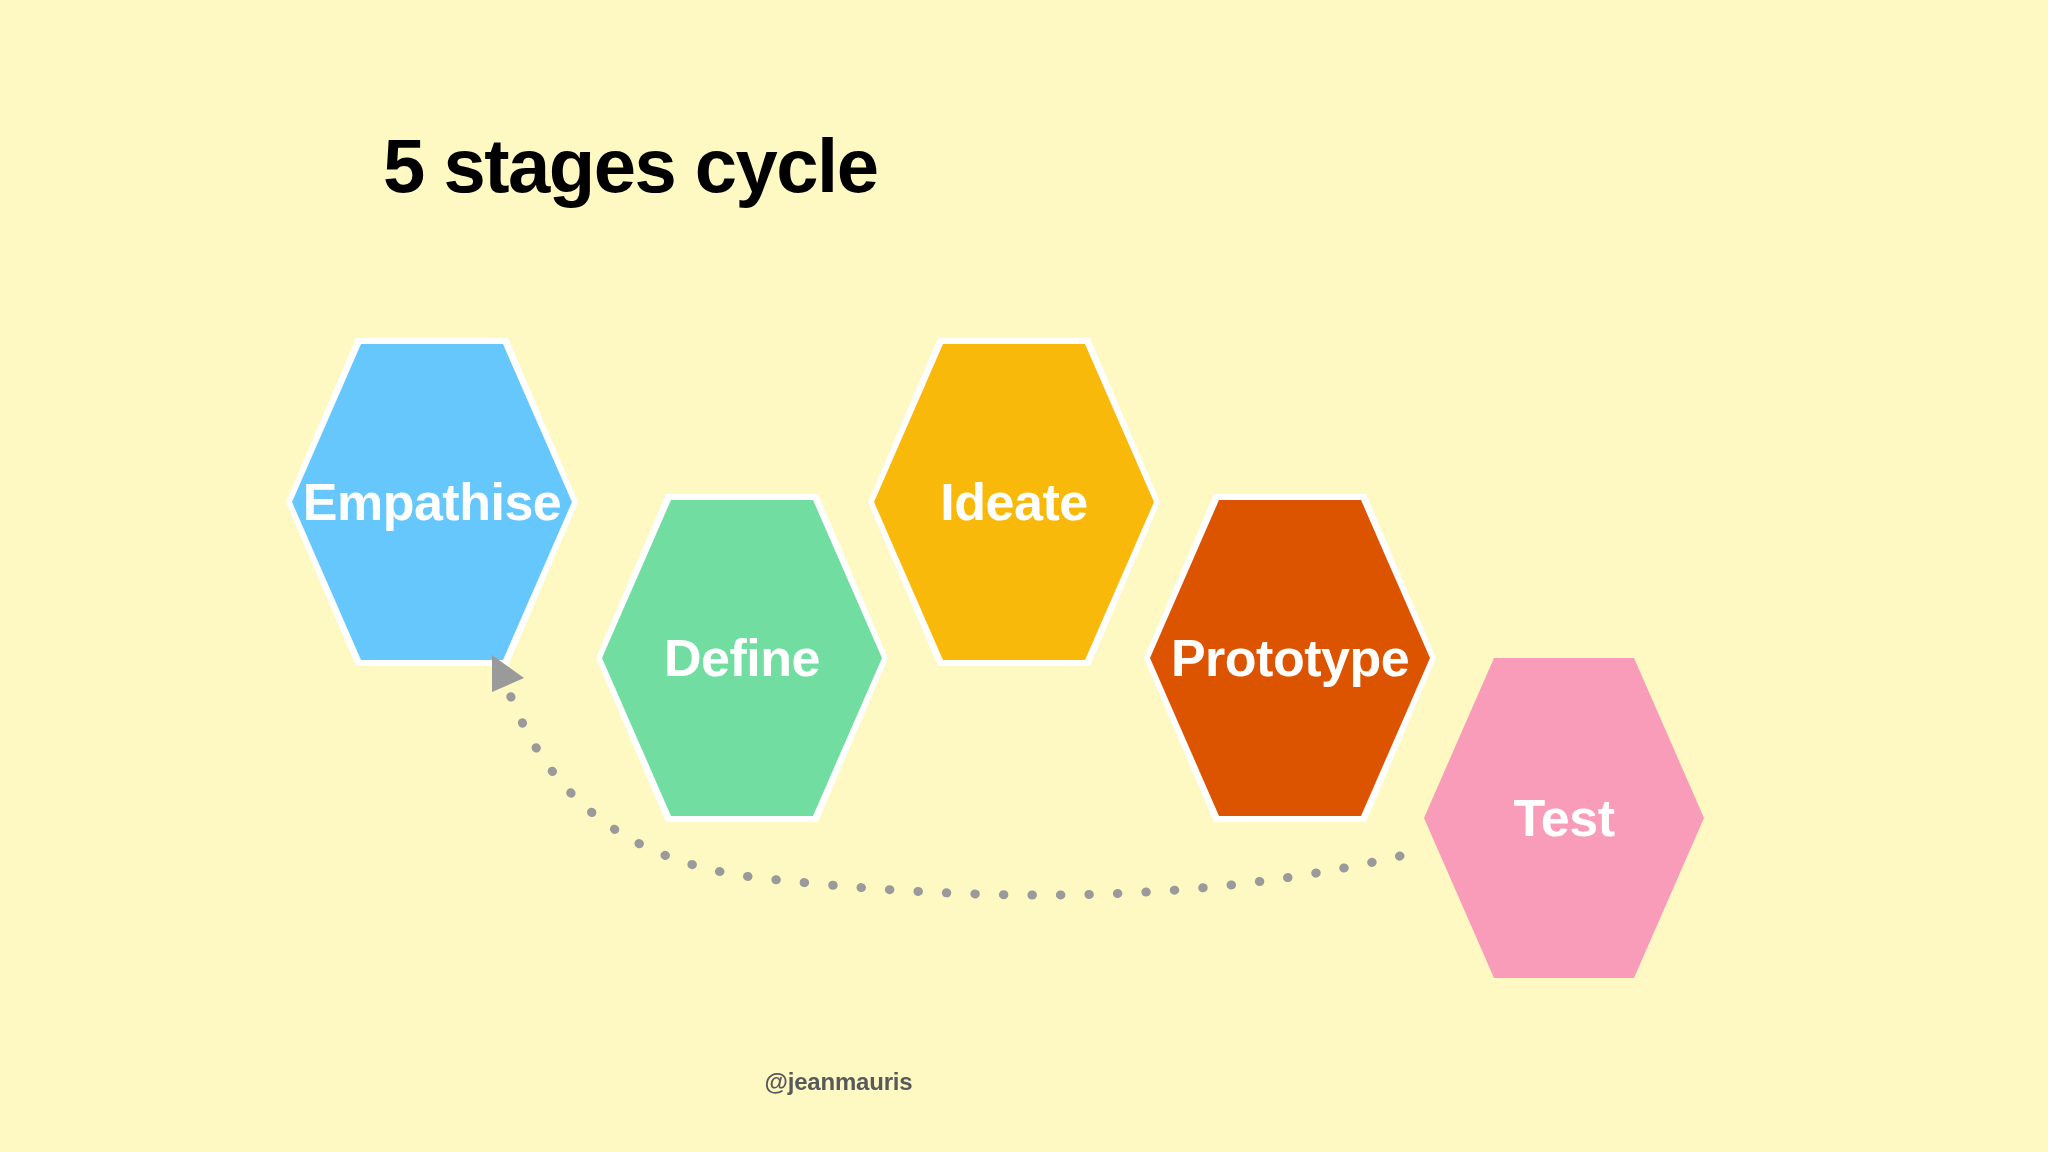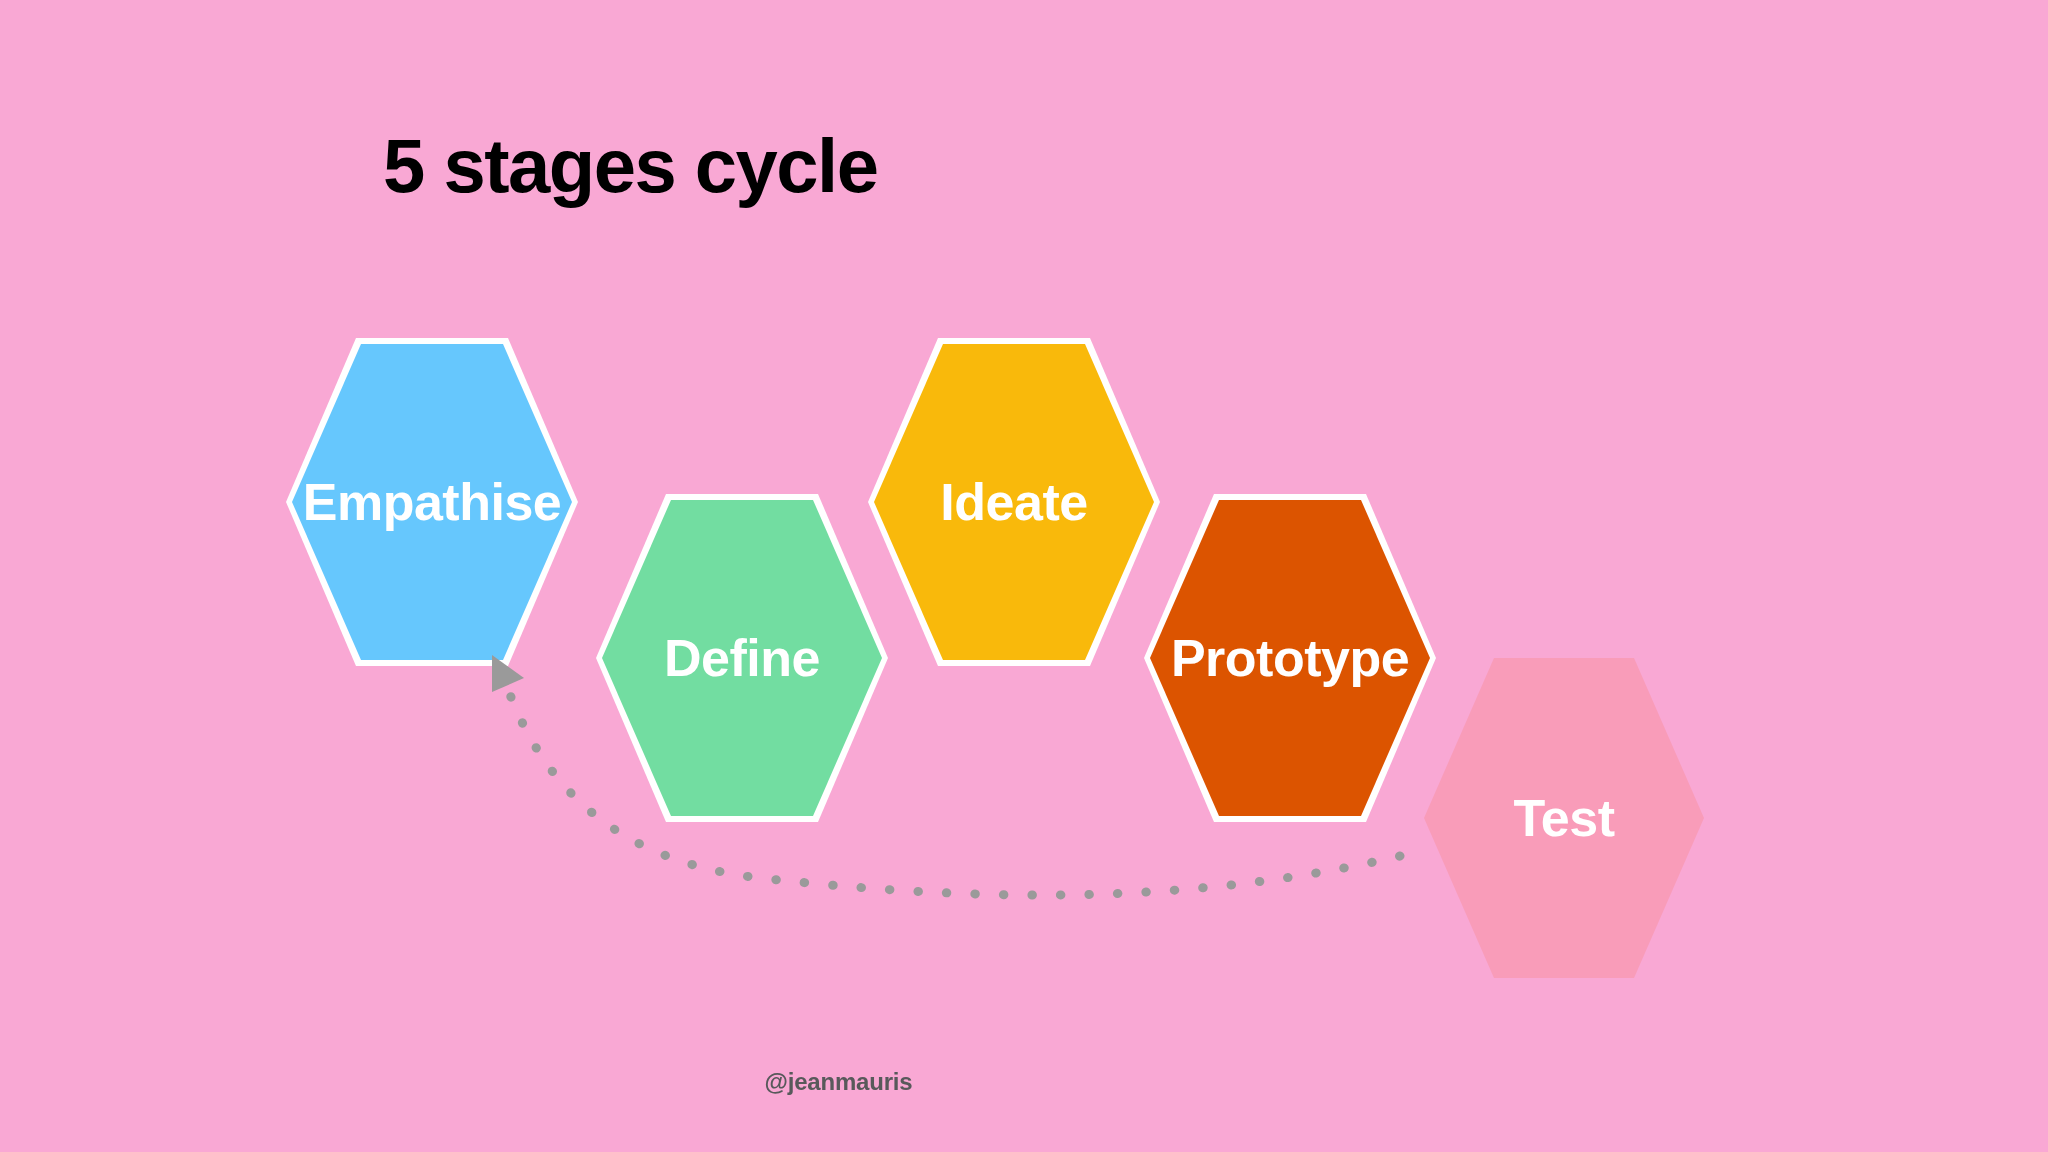--- a/index.html
+++ b/index.html
@@ -14,21 +14,21 @@
     overflow: hidden;
     font-family: "Liberation Sans", sans-serif;
     -webkit-font-smoothing: antialiased;
   }
 
   #slide {
     position: absolute;
     left: 0; top: 0;
     width: 2048px;
     height: 1152px;
-    background: #f9a8d4;
+    background: #fef9c3;
   }
 
   
   #slide-title {
     position: absolute;
     left: 383px;
     top: 128px;
     font-size: 76px;
     font-weight: 700;
     letter-spacing: -1.5px;

